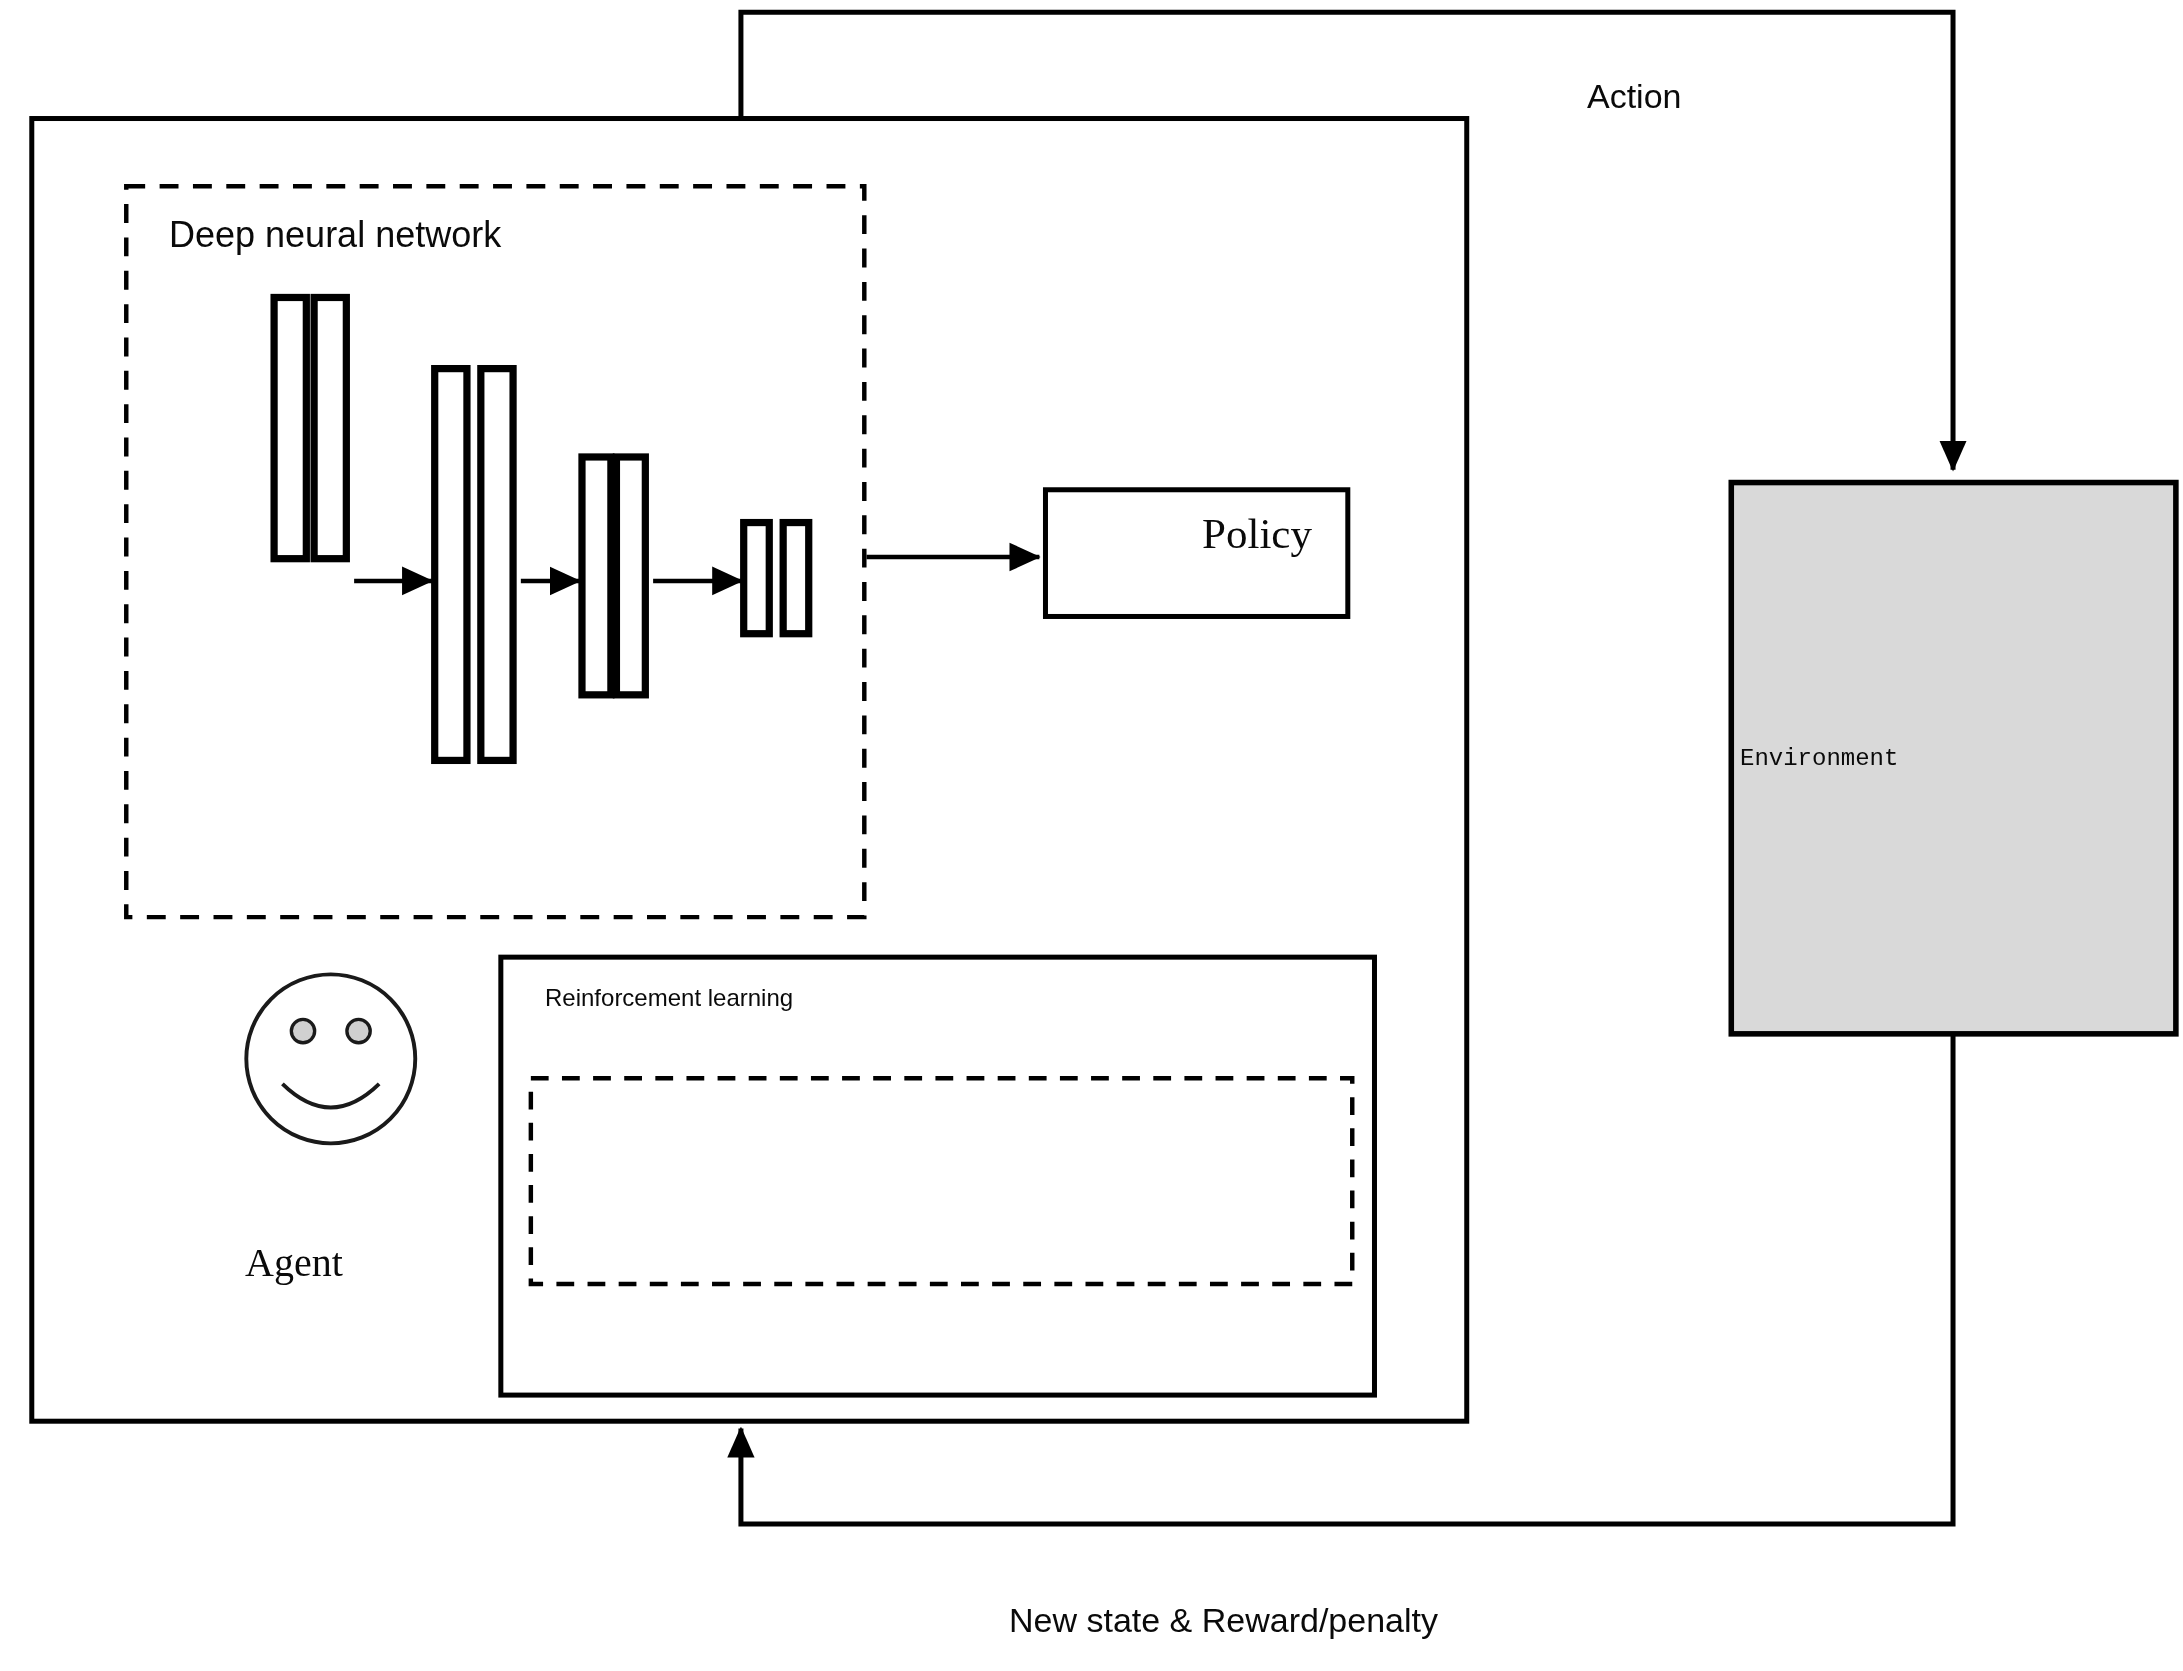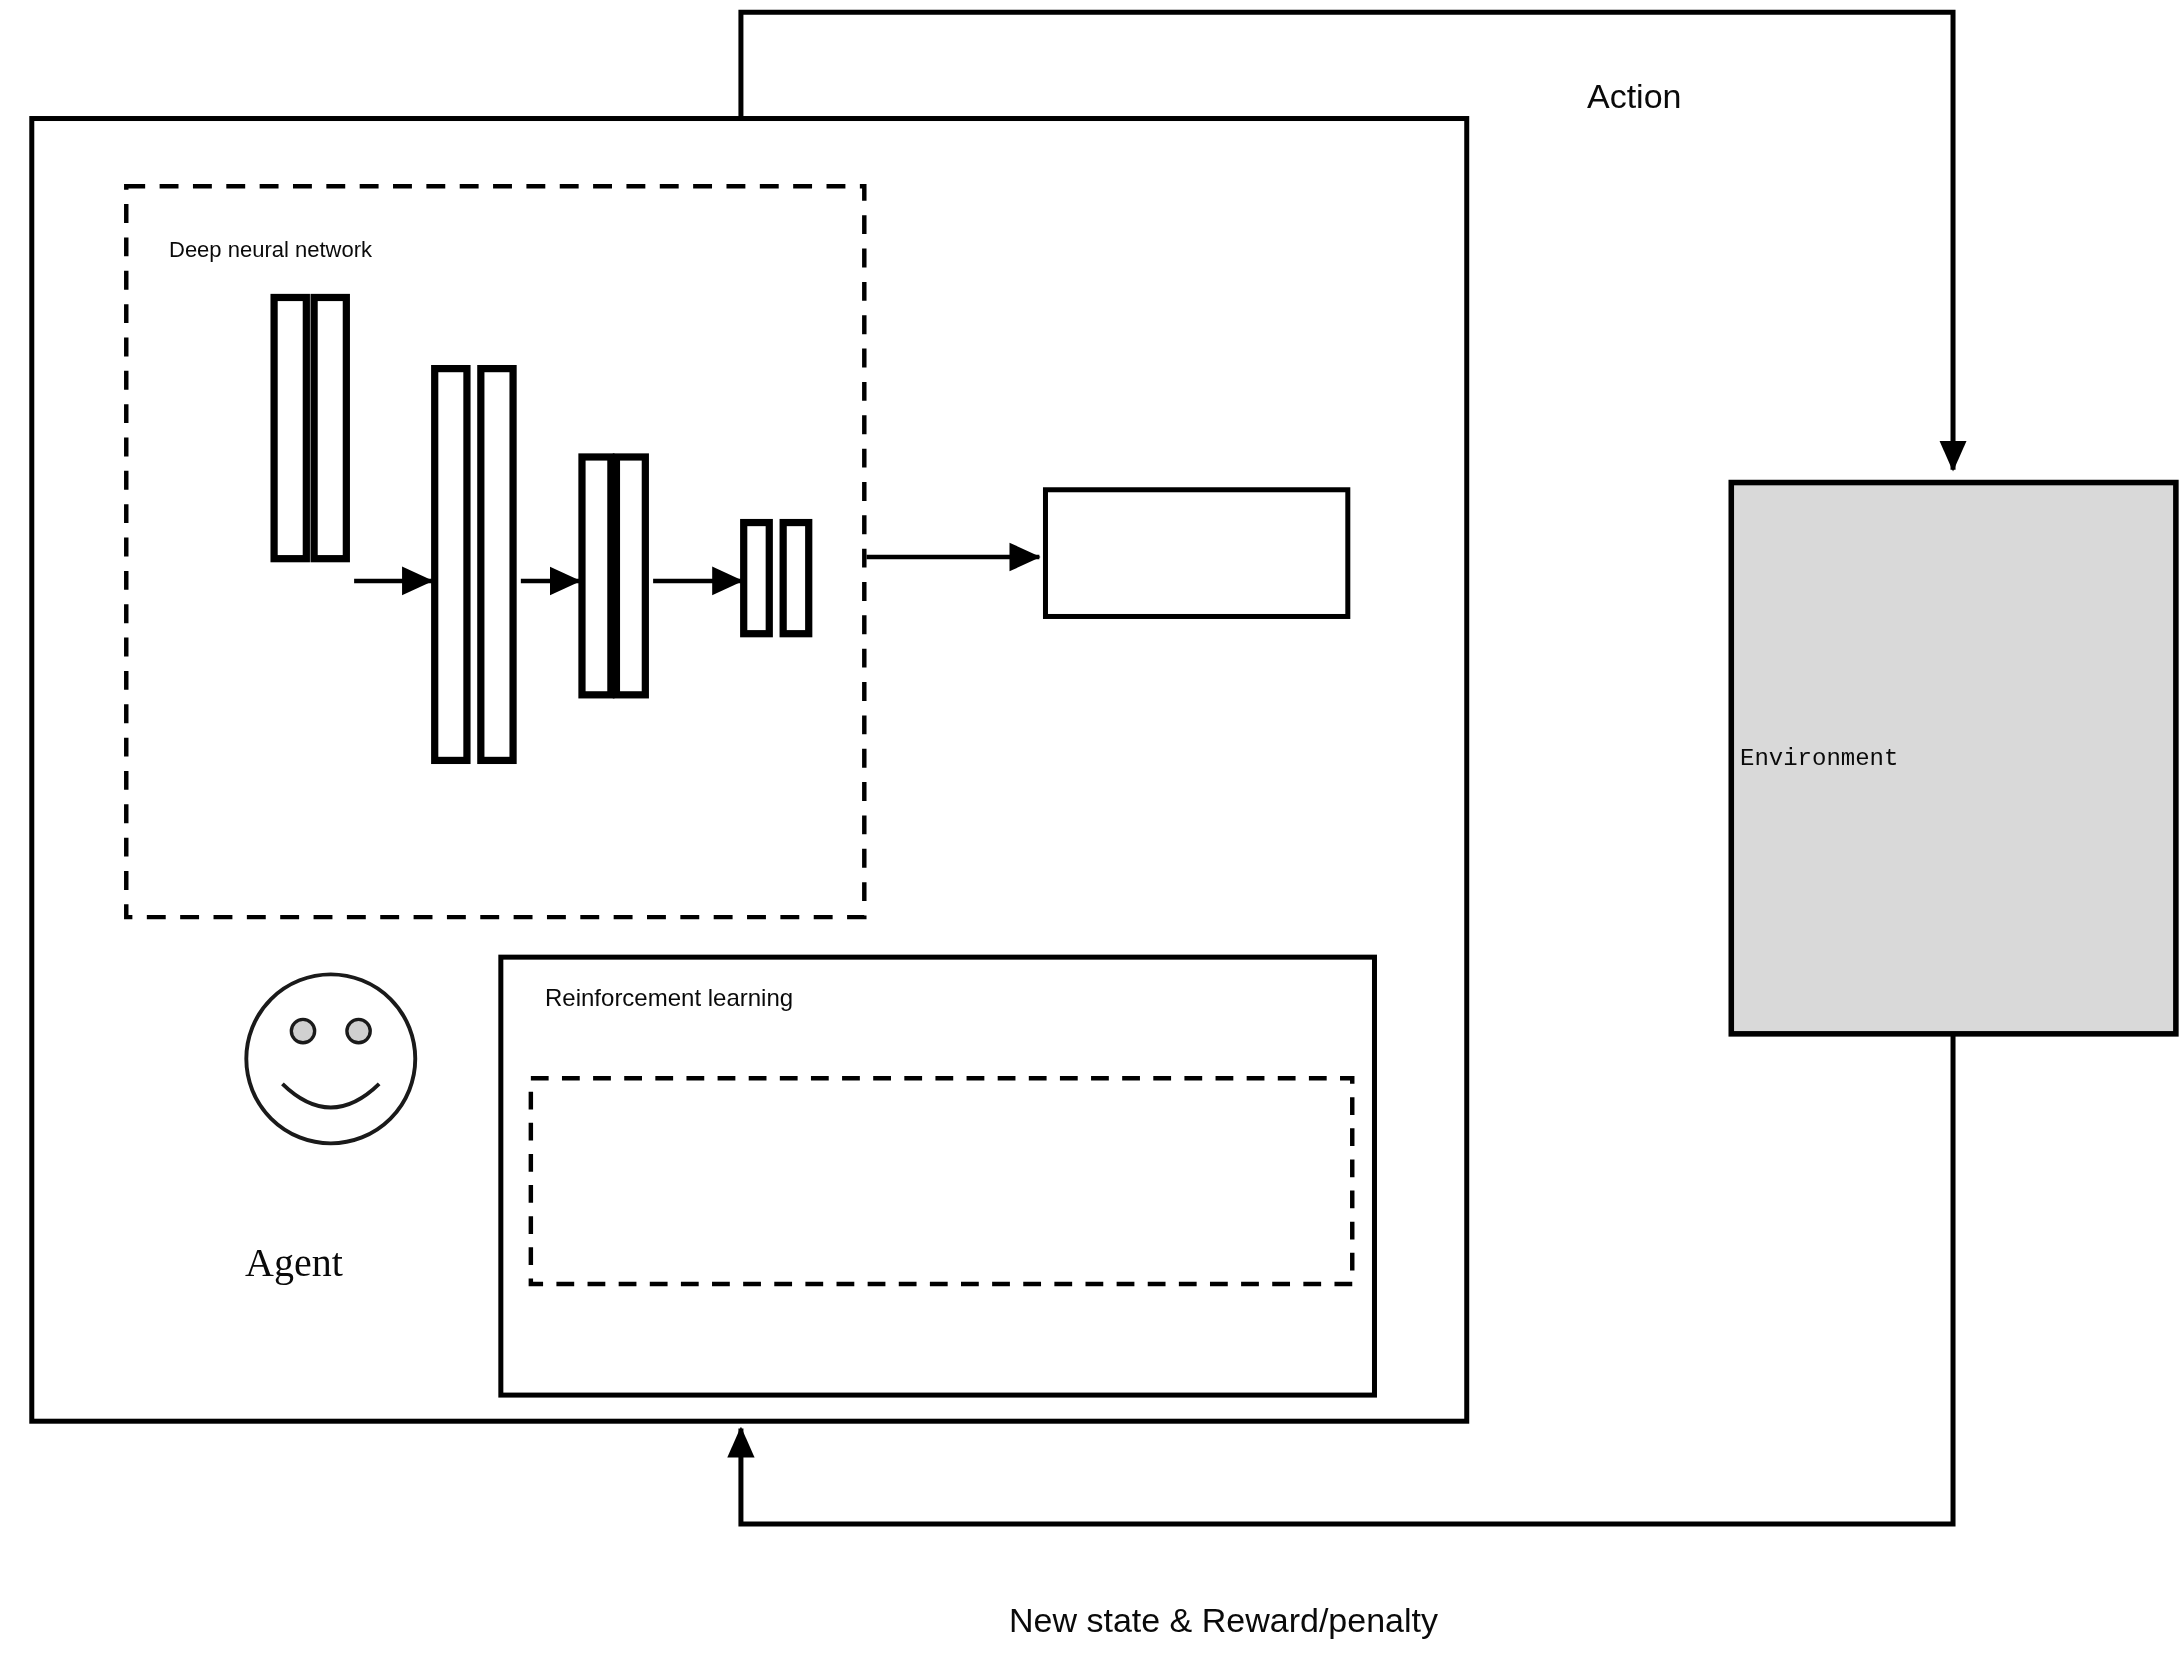--- a/index.html
+++ b/index.html
@@ -40,22 +40,21 @@
     left: 1573px; top: 77px;
     font-size: 34px;
   }
   #label-environment {
     left: 1726px; top: 745px;
     font-size: 24px;
     font-family: Liberation Mono, monospace;
   }
   #label-deep-nn {
     left: 155px; top: 214px;
-    font-size: 22px;
-    margin-top: 23px;
+    font-size: 36px;
   }
   #label-policy {
     left: 1093px; top: 509px;
     width: 300px;
     text-align: center;
     font-size: 43px;
   }
   #label-agent {
     left: 231px; top: 1239px;
     font-size: 40px;
@@ -155,20 +154,21 @@
       <path d="M 483 1950 Q 570 2035 657 1950" fill="none" stroke="#1a1a1a" stroke-width="7"></path>
     </g>
   </svg>
 
   <div class="txt sans" id="label-action">Action</div>
 
   <div class="txt sans" id="label-environment">Environment</div>
 
   <div class="txt sans" id="label-deep-nn">Deep neural network</div>
 
+  <div class="txt serif" id="label-policy">Policy</div>
 
   <div class="txt serif" id="label-agent">Agent</div>
 
   <div class="txt sans" id="label-rl">Reinforcement learning</div>
 
 
   <div class="txt sans" id="label-feedback">New state &amp; Reward/penalty</div>
 
 </div>
 

